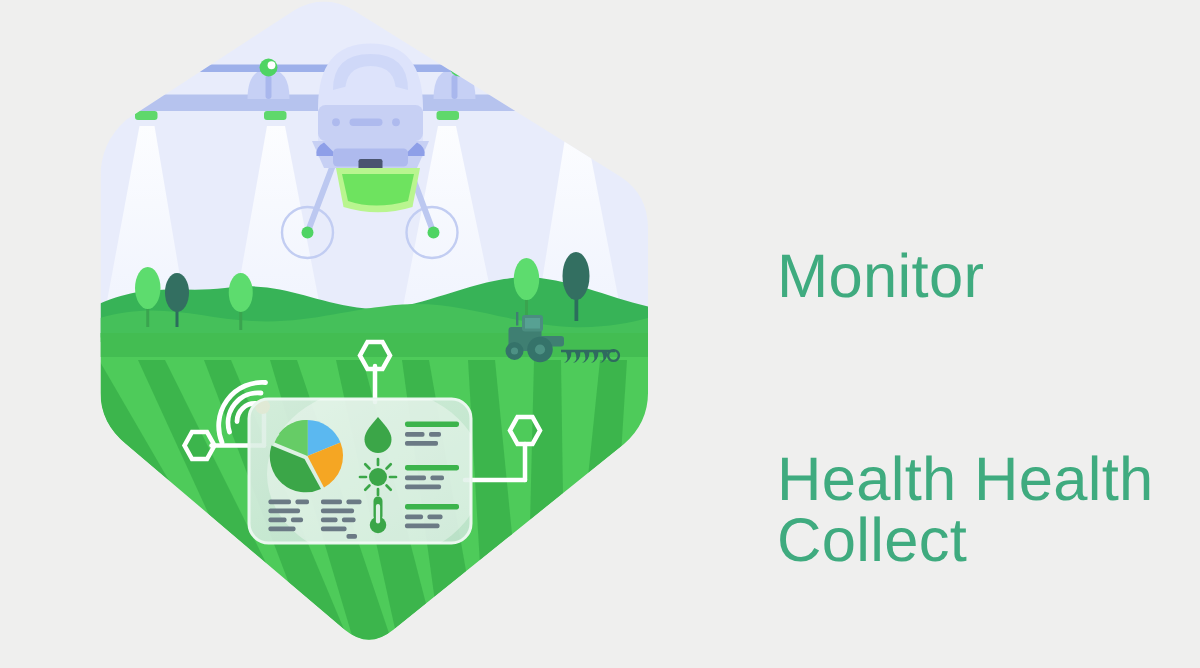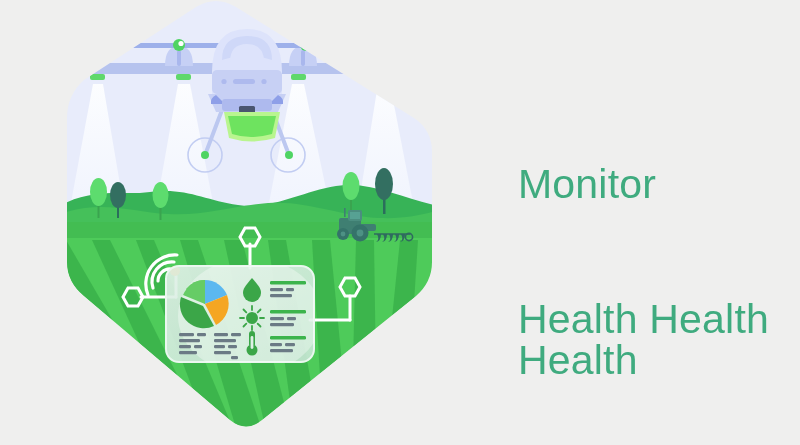--- a/index.html
+++ b/index.html
@@ -335,19 +335,19 @@
   </svg>
 
   <div class="copy">
 
     <div class="headline" id="headline-1" style="color: rgb(63, 171, 127);">
       <div>Monitor</div>
       <div>Health Health</div>
     </div>
 
     <div class="headline" id="headline-2" style="color: rgb(63, 171, 127);">
-      <div>Health</div>
+      <div>Collect</div>
       
     </div>
 
   </div>
 
 </div>
 
 </body></html>

